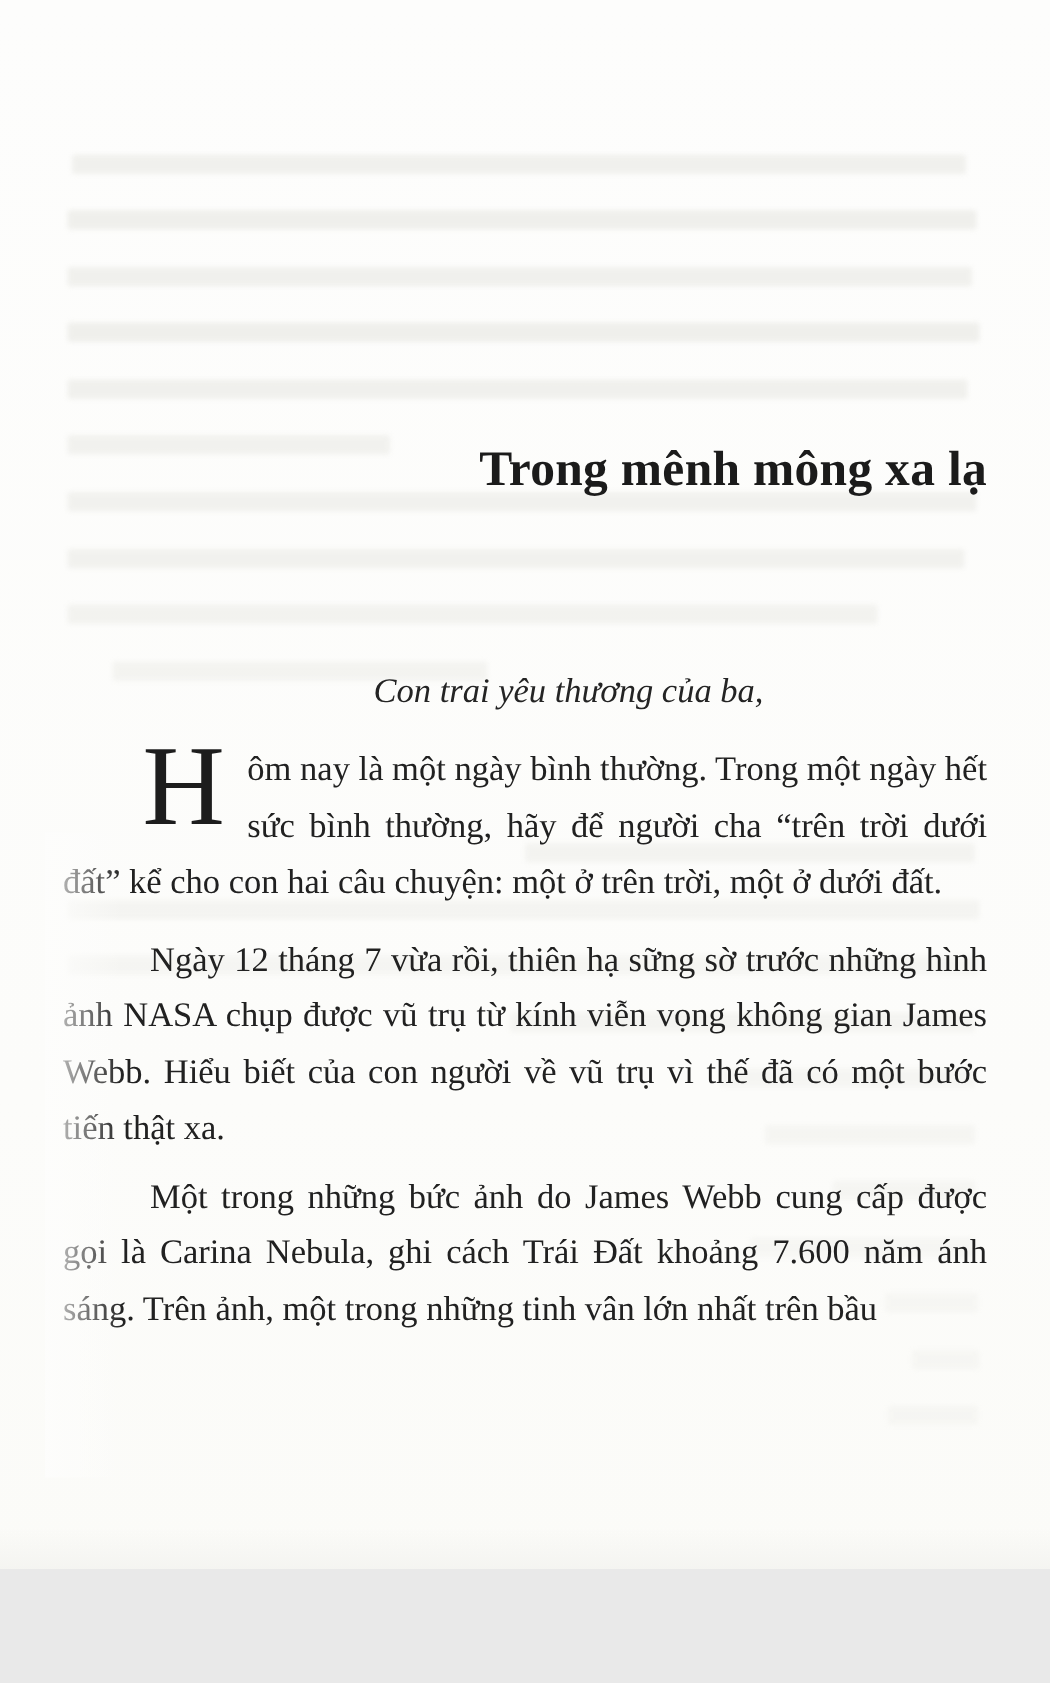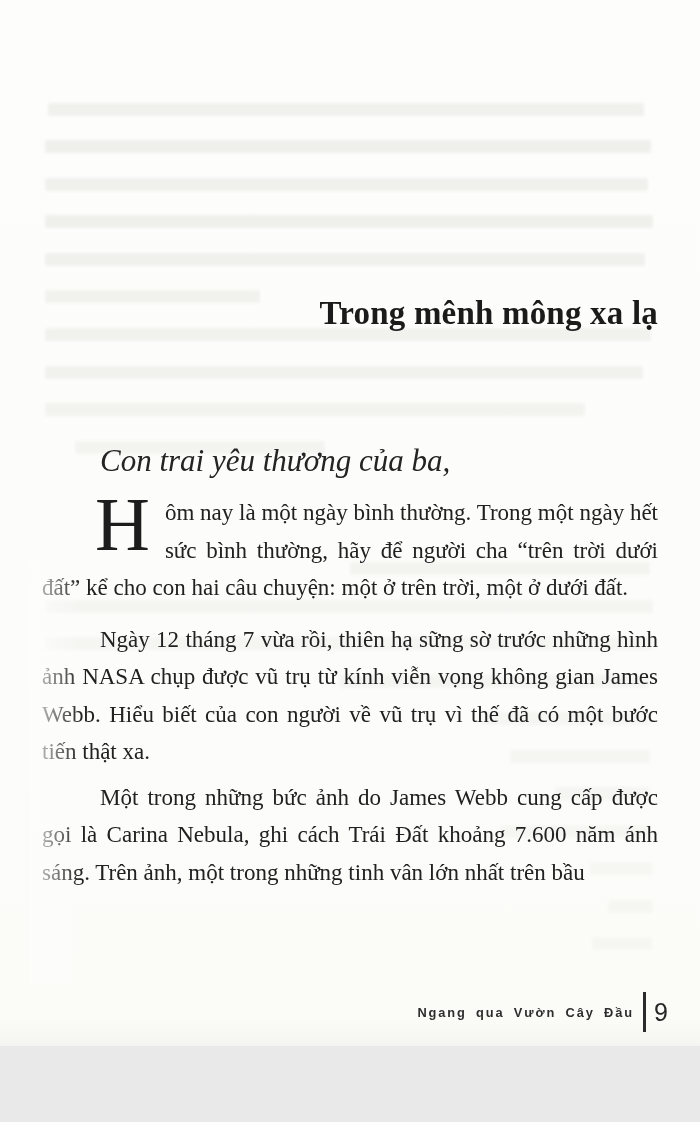--- a/index.html
+++ b/index.html
@@ -41,23 +41,24 @@
     letter-spacing: 0.2px;
     color: #1b1b1b;
   }
 
   p { margin: 0; }
 
   .salutation {
     margin-top: 110px;
     text-indent: 58px;
     font-style: italic;
-    font-size: 31px;
+    font-size: 23px;
     line-height: 34px;
     color: #242424;
+    text-align: center;
   }
 
   .para {
     font-size: 23px;
     line-height: 37.5px;
     text-align: justify;
     color: #212121;
   }
 
   .para-dropcap { margin-top: 16px; }
@@ -179,23 +180,18 @@
 
     <p class="para para-dropcap"><span class="dropcap">H</span><span>ôm nay là một ngày bình thường. Trong một ngày hết sức bình thường, hãy để người cha “trên trời dưới đất” kể cho con hai câu chuyện: một ở trên trời, một ở dưới đất.</span></p>
 
 
     <p class="para para-3">Ngày 12 tháng 7 vừa rồi, thiên hạ sững sờ trước những hình ảnh NASA chụp được vũ trụ từ kính viễn vọng không gian James Webb. Hiểu biết của con người về vũ trụ vì thế đã có một bước tiến thật xa.</p>
 
     <p class="para para-4">Một trong những bức ảnh do James Webb cung cấp được gọi là Carina Nebula, ghi cách Trái Đất khoảng 7.600 năm ánh sáng. Trên ảnh, một trong những tinh vân lớn nhất trên bầu</p>
 
   </div>
 
-  <div class="page-footer">
-    <span class="running-title">Ngang qua Vườn Cây Đầu</span>
-    <span class="footer-rule"></span>
-    <span class="page-number">9</span>
-  </div>
 
   <div class="gutter-fade"></div>
   <div class="scan-dash"></div>
   <div class="bottom-shade"></div>
 
 </div>
 
 </body></html>

